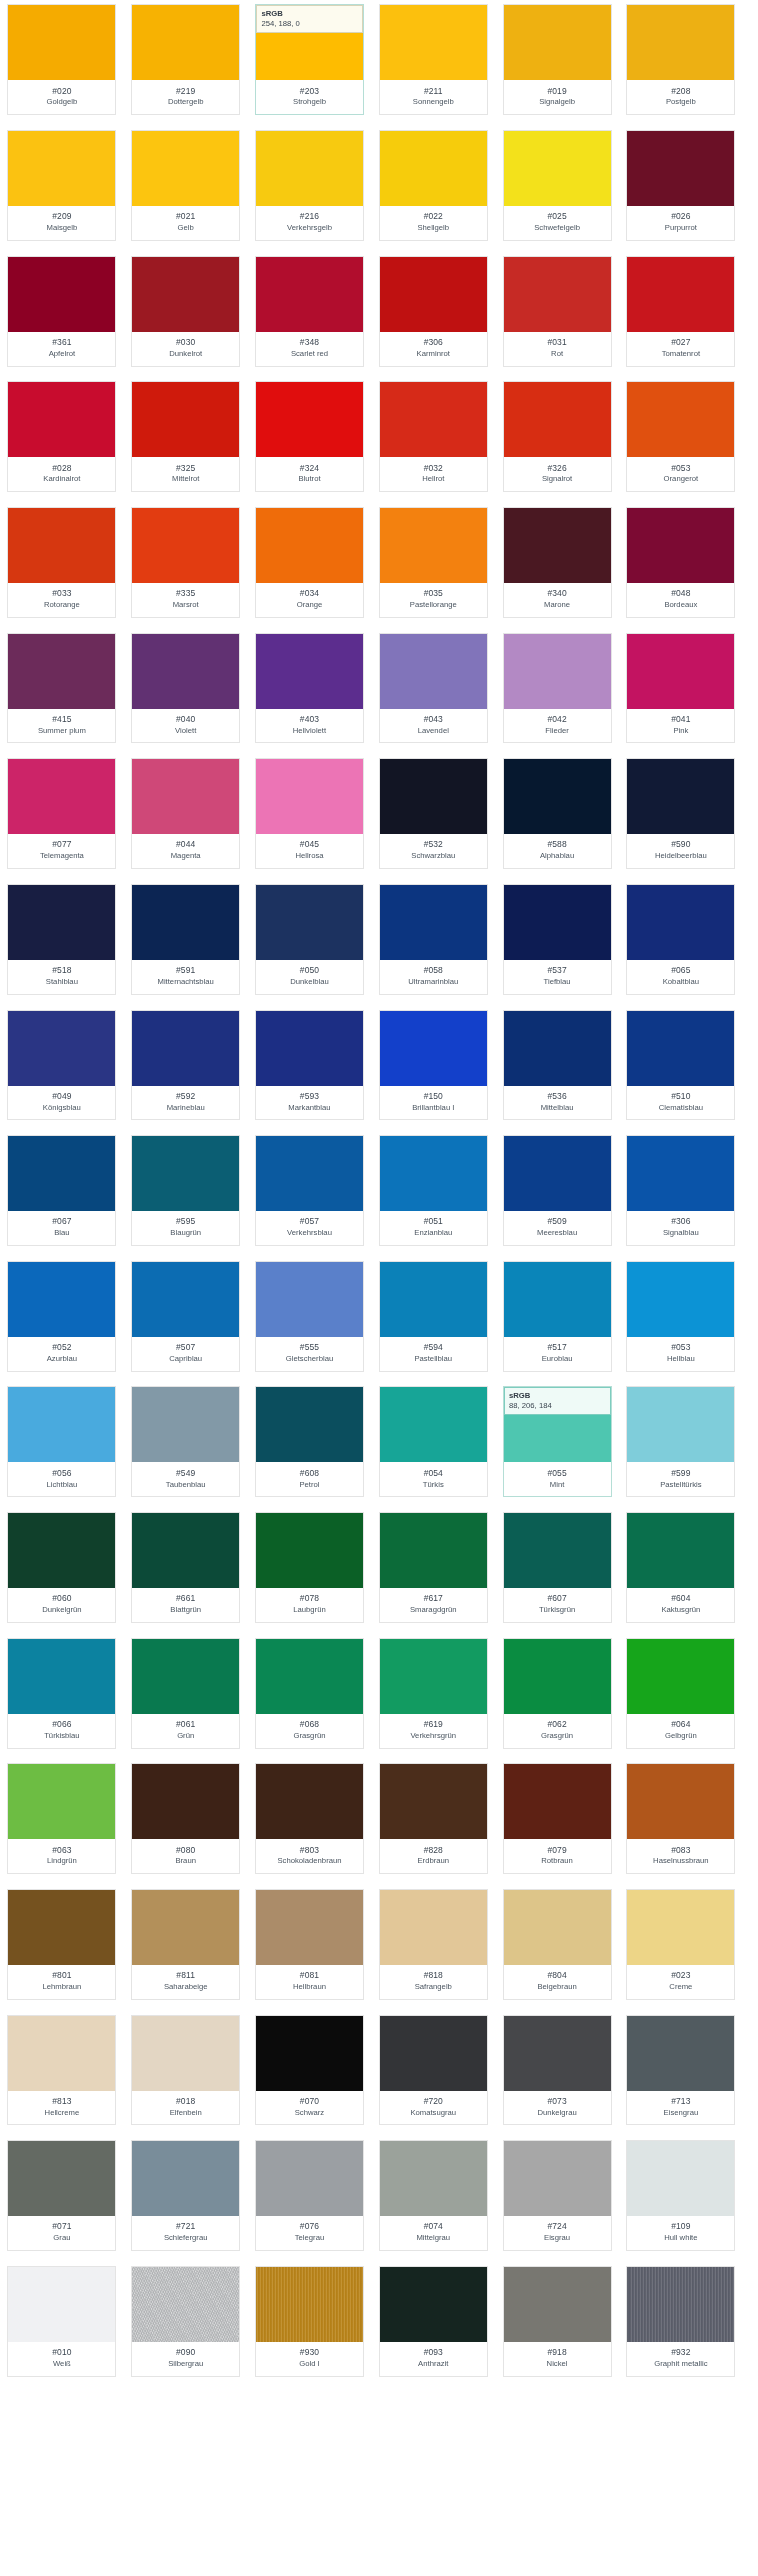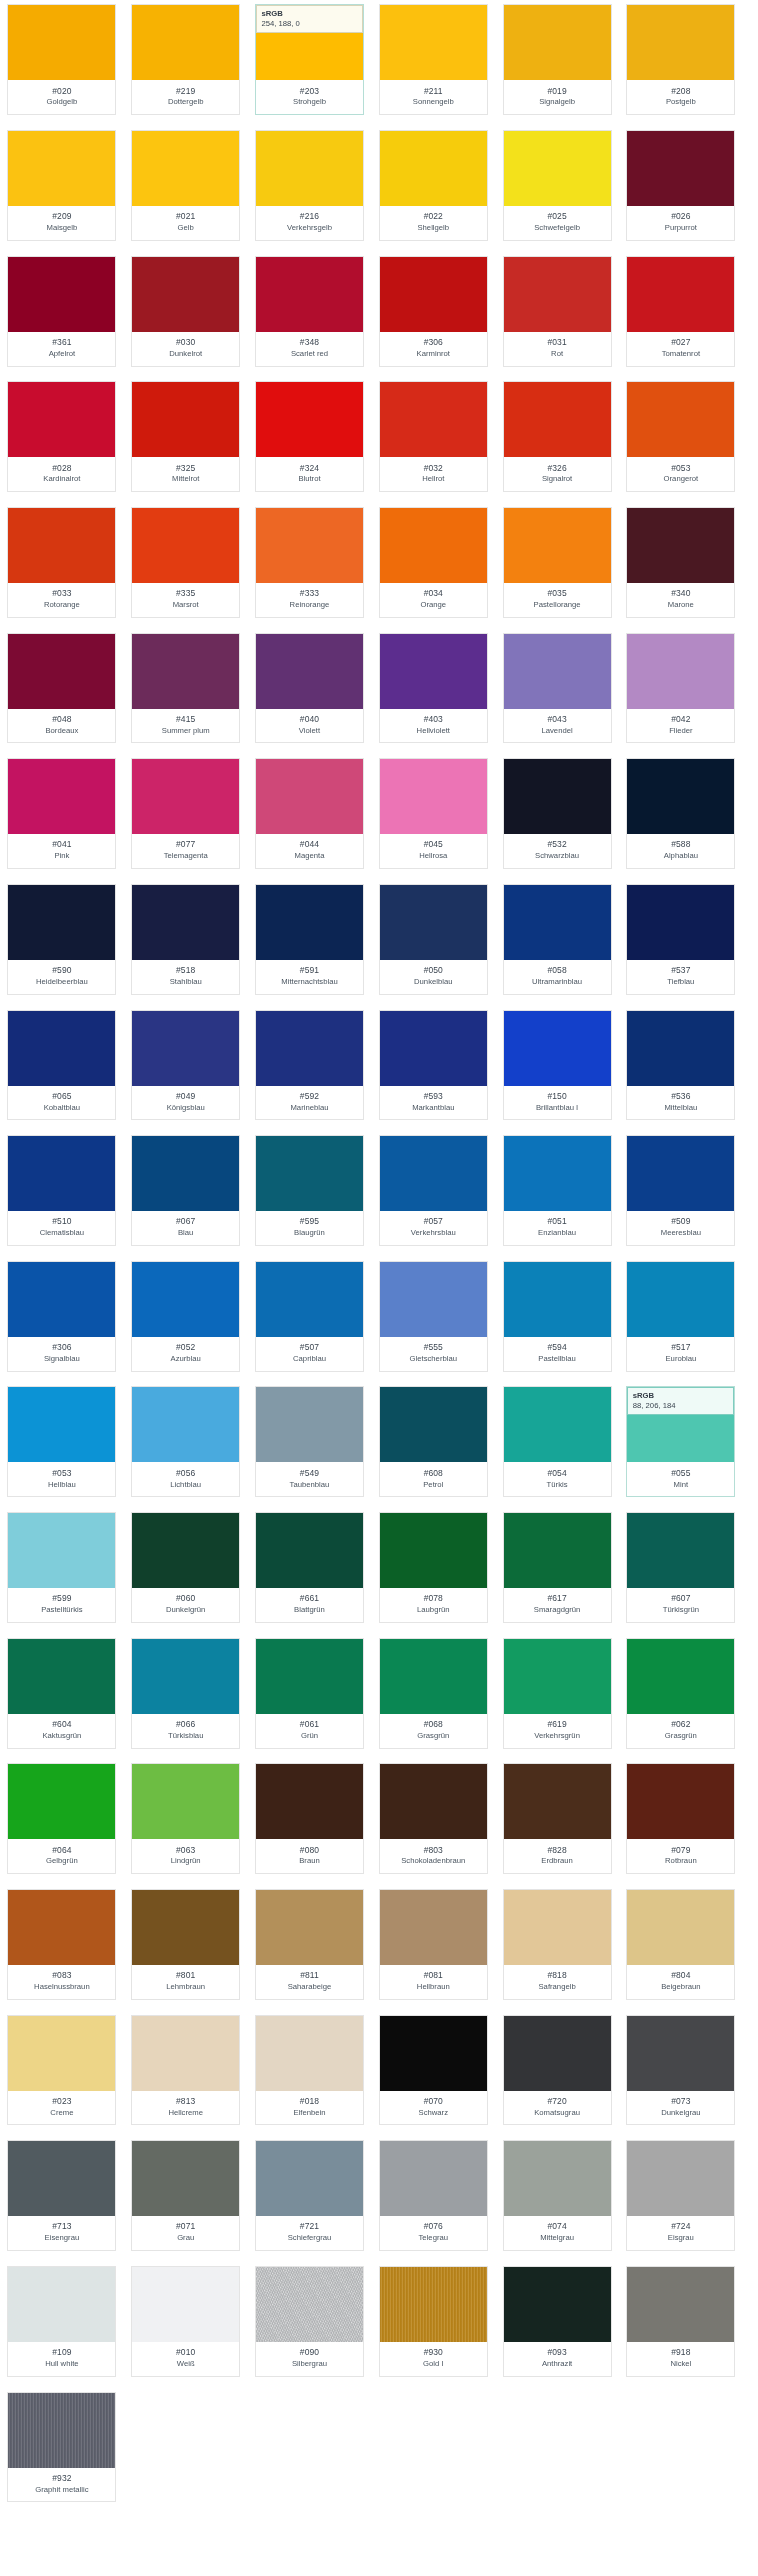--- a/index.html
+++ b/index.html
@@ -286,27 +286,20 @@
       </div>
     </div>
     <div class="cell">
       <div class="swatch" style="background-color: rgb(226, 60, 17);"></div>
       <div class="caption">
         <span class="code">#335</span>
         <span class="cname">Marsrot</span>
       </div>
     </div>
     <div class="cell">
-      <div class="swatch" style="background-color: rgb(237, 103, 36);"></div>
-      <div class="caption">
-        <span class="code">#333</span>
-        <span class="cname">Reinorange</span>
-      </div>
-    </div>
-    <div class="cell">
       <div class="swatch" style="background-color: rgb(239, 108, 10);"></div>
       <div class="caption">
         <span class="code">#034</span>
         <span class="cname">Orange</span>
       </div>
     </div>
     <div class="cell">
       <div class="swatch" style="background-color: rgb(243, 129, 15);"></div>
       <div class="caption">
         <span class="code">#035</span>

